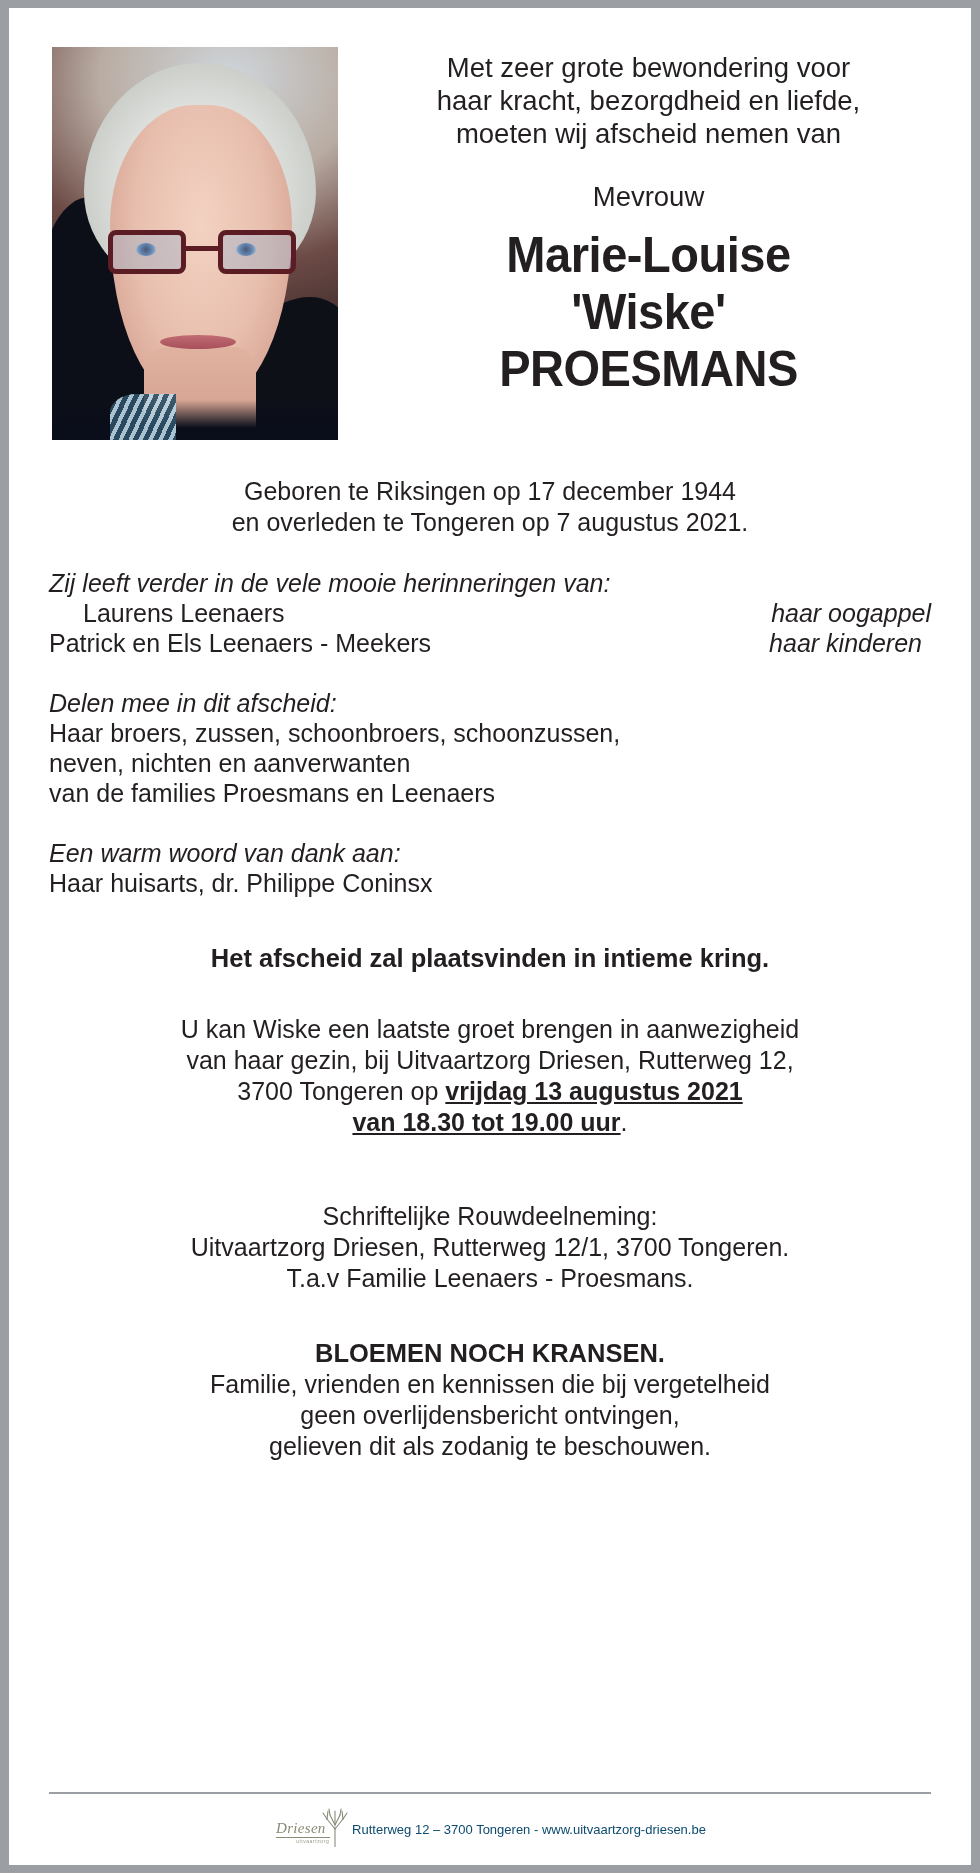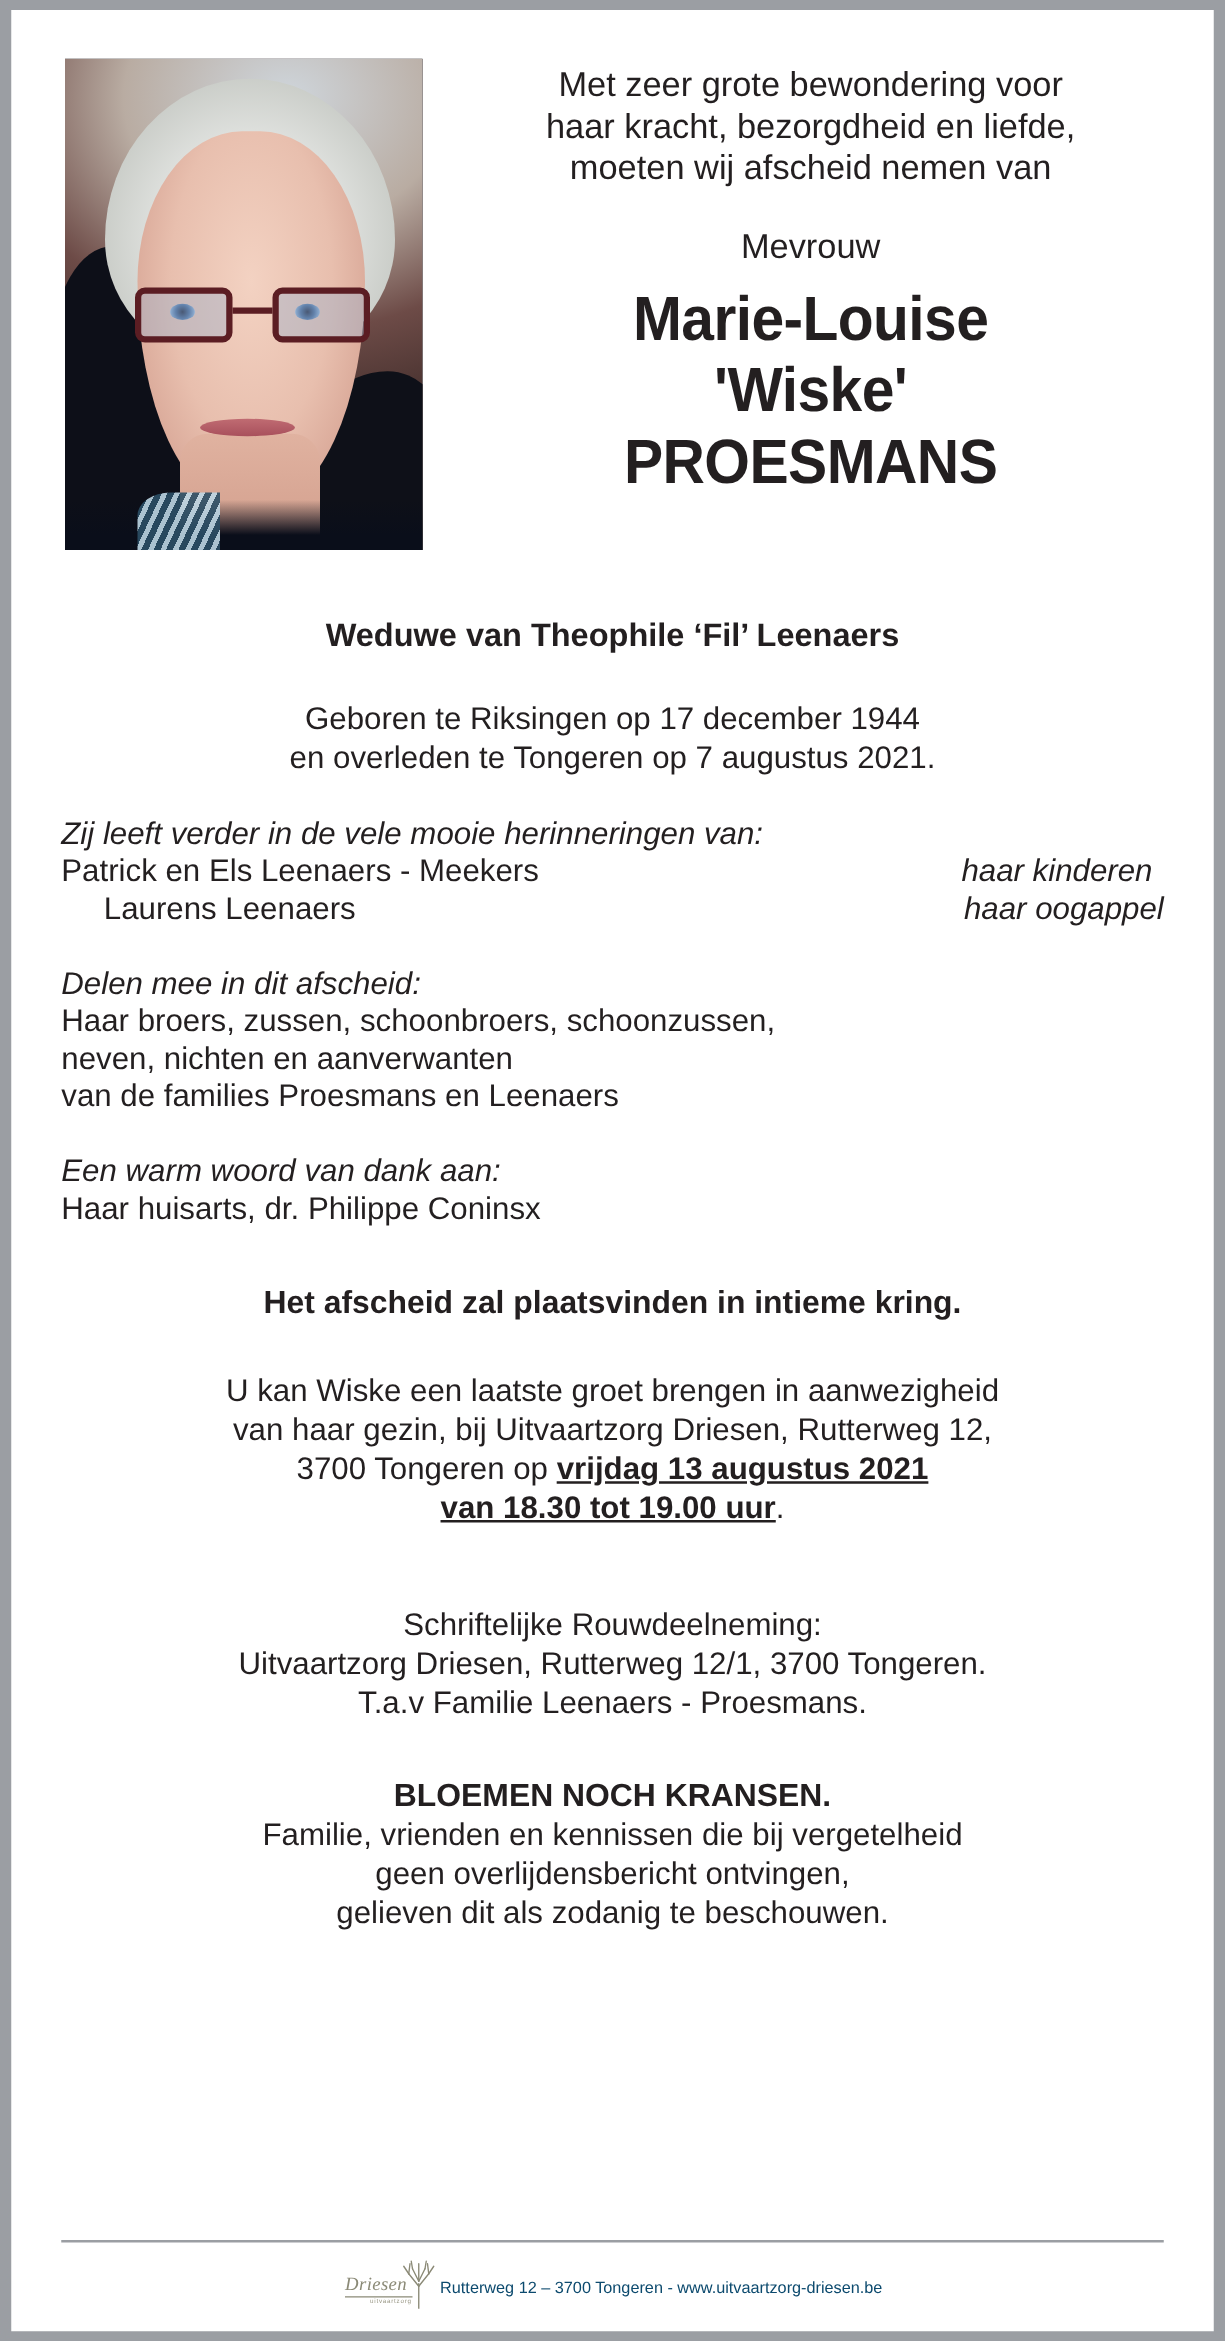--- a/index.html
+++ b/index.html
@@ -276,36 +276,35 @@
         <div class="intro">moeten wij afscheid nemen van</div>
         <div class="mevrouw">Mevrouw</div>
         <div class="bigname">Marie-Louise</div>
         <div class="bigname" style="margin-top:0">'Wiske'</div>
         <div class="bigname" style="margin-top:0">PROESMANS</div>
       </div>
     </div>
 
     <div class="body">
 
-      <div class="widow">Weduwe van Theophile ‘Fil’ Leenaers</div>
 
       <div class="born">
         <div>Geboren te Riksingen op 17 december 1944</div>
         <div>en overleden te Tongeren op 7 augustus 2021.</div>
       </div>
 
       <div class="blk">
         <div class="it">Zij leeft verder in de vele mooie herinneringen van:</div>
         <div class="row">
+          <span class="who indent">Laurens Leenaers</span>
+          <span class="rel">haar oogappel</span>
+        </div>
+        <div class="row">
           <span class="who">Patrick en Els Leenaers - Meekers</span>
           <span class="rel relpad">haar kinderen</span>
-        </div>
-        <div class="row">
-          <span class="who indent">Laurens Leenaers</span>
-          <span class="rel">haar oogappel</span>
         </div>
       </div>
 
       <div class="blk">
         <div class="it">Delen mee in dit afscheid:</div>
         <div>Haar broers, zussen, schoonbroers, schoonzussen,</div>
         <div>neven, nichten en aanverwanten</div>
         <div>van de families Proesmans en Leenaers</div>
       </div>
 

